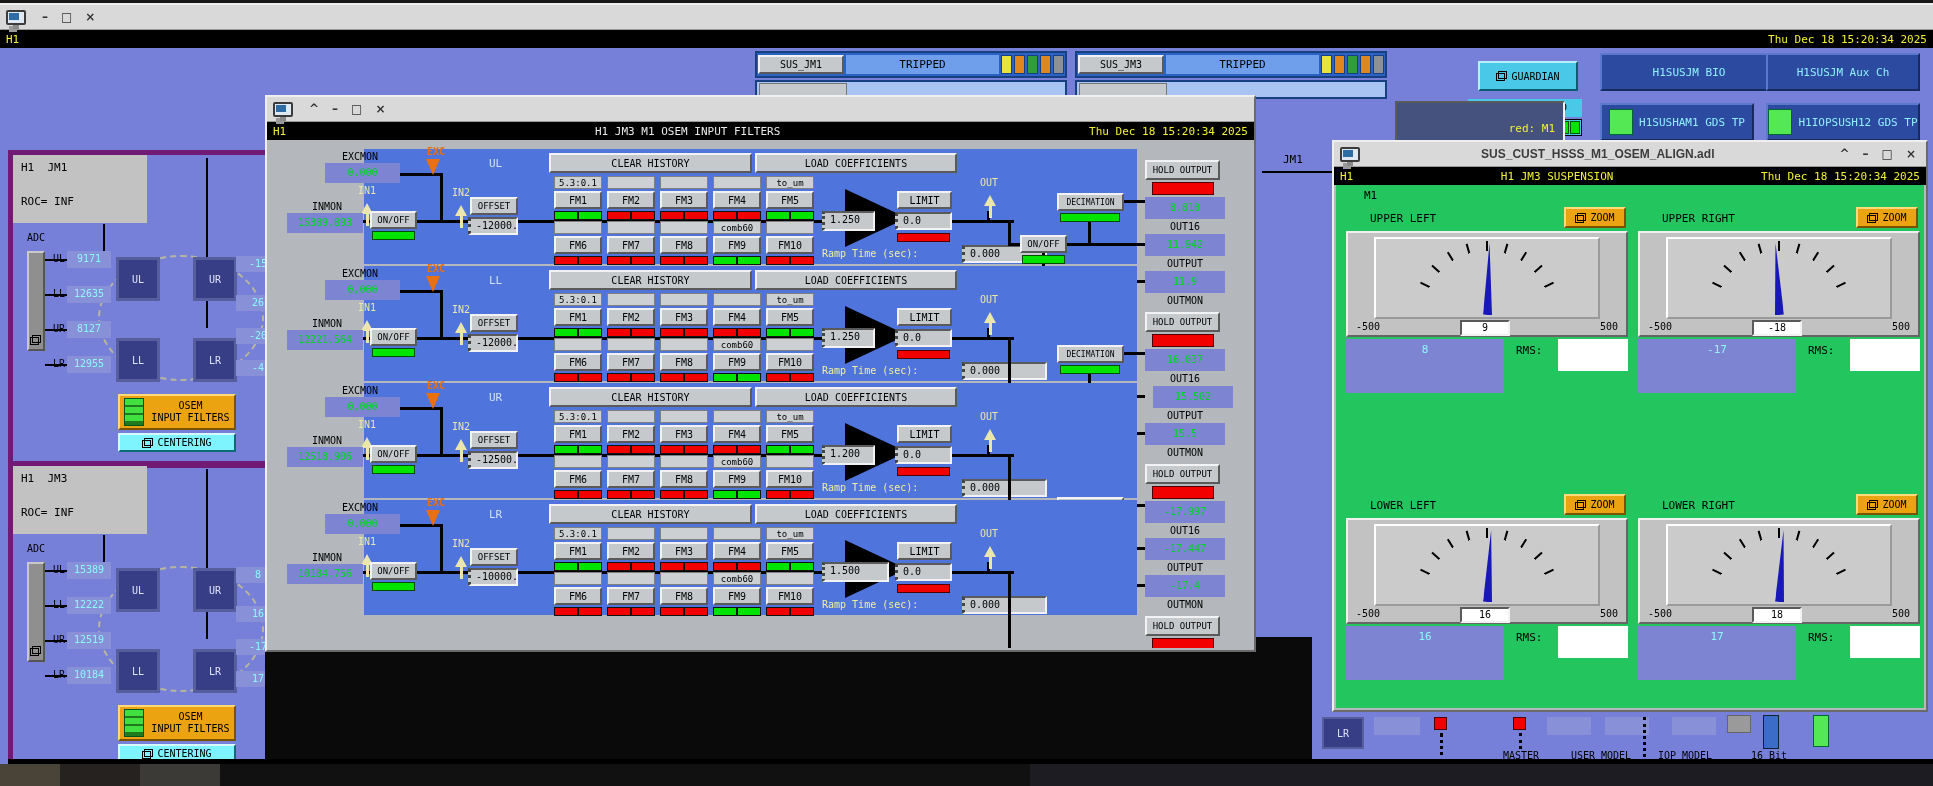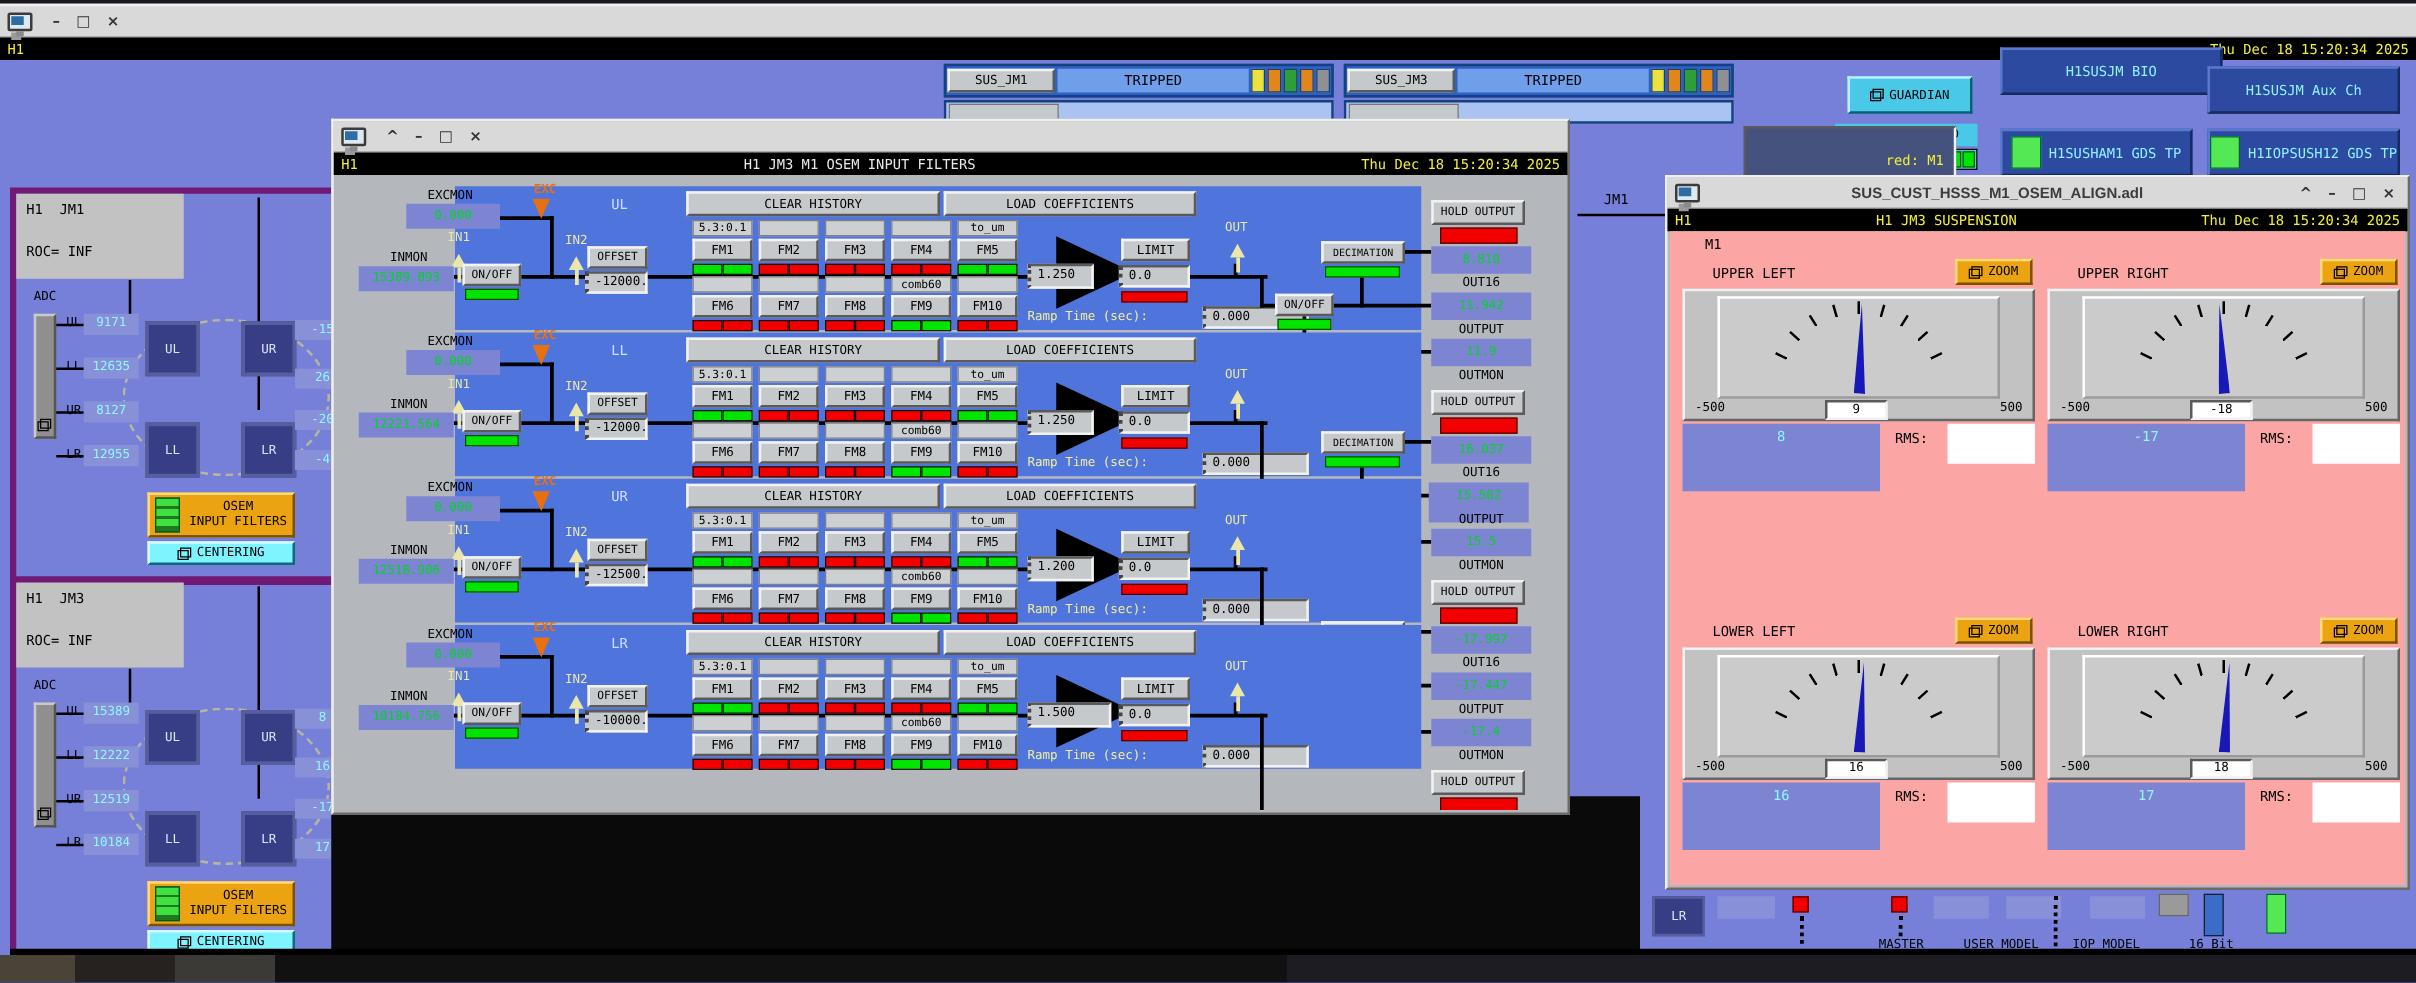--- a/index.html
+++ b/index.html
@@ -103,21 +103,21 @@
   .gaintri{position:absolute;left:571px;top:40px;width:0;height:0;border-top:29px solid transparent;
            border-bottom:29px solid transparent;border-left:62px solid #000}
   .rcol{position:absolute;left:746px;width:240px;height:170px}
   .bank:nth-of-type(1) .rcol{top:6px}.bank:nth-of-type(2) .rcol{top:41px}
   .bank:nth-of-type(3) .rcol{top:76px}.bank:nth-of-type(4) .rcol{top:111px}
   .bank:nth-of-type(1) .vconn{top:65px;height:26px}.bank:nth-of-type(2) .vconn{top:30px;height:61px}
   .bank:nth-of-type(3) .vconn{top:-5px;height:96px}.bank:nth-of-type(4) .vconn{top:-40px;height:131px}
   .rlab{position:absolute;left:125px;width:80px;text-align:center;font-size:10px}
   
   #alw{left:1332px;top:140px;width:596px;height:572px}
-  #alw .content{position:absolute;left:2px;right:2px;top:43px;bottom:2px;background:#fca5a5;overflow:hidden}
+  #alw .content{position:absolute;left:2px;right:2px;top:43px;bottom:2px;background:#22c55e;overflow:hidden}
   .gcell{position:absolute;width:282px;height:230px}
   .gcell:nth-of-type(1){left:10px;top:22px}.gcell:nth-of-type(2){left:302px;top:22px}
   .gcell:nth-of-type(3){left:10px;top:309px}.gcell:nth-of-type(4){left:302px;top:309px}
   .glab{position:absolute;left:24px;top:5px;font-size:11px}
   .gzoom{position:absolute;left:218px;top:0;width:62px;height:21px;background:#eca312;
          border:2px solid;border-color:#ffd97a #7a5200 #7a5200 #ffd97a;font-size:10px;display:flex;align-items:center;justify-content:center;box-sizing:border-box}
   .gpan{position:absolute;left:0;top:24px;width:282px;height:106px;background:#c2c2c2;
         border:2px solid;border-color:#f0f0f0 #666 #666 #f0f0f0;box-sizing:border-box}
   .gface{position:absolute;left:26px;top:4px;width:226px;height:82px;background:#cbcbcb;
          border:2px solid;border-color:#fff #9a9a9a #9a9a9a #fff;box-sizing:border-box;overflow:hidden}
@@ -201,21 +201,21 @@
       <i></i>
       <i></i>
       <i></i>
       <i></i>
       <i></i>
       <i></i>
       <i></i>
   </div>
   <div>
 
-      <div class="abs dkbtn btn auxb" style="left: 1600px; top: 35px; width: 178px; height: 38px;">H1SUSJM BIO</div>
+      <div class="abs dkbtn btn auxb" style="left: 1600px; top: 50px; width: 178px; height: 38px;">H1SUSJM BIO</div>
 
       <div class="abs dkbtn btn auxb" style="left: 1766px; top: 50px; width: 154px; height: 38px;">H1SUSJM Aux Ch</div>
     </div>
   <div>
 
       <div class="abs dkbtn btn gdsb" style="left: 1600px; top: 100px; width: 154px; height: 38px;">
         <span class="gsq"></span>
         <span>H1SUSHAM1 GDS TP</span>
       </div>
 
@@ -761,21 +761,21 @@
             <div class="wire" style="left:22px;top:91px;width:3px;height:36px"></div>
             <div class="wire" style="left:22px;top:125px;width:103px;height:3px"></div>
             <div class="abs btn r3" style="left:37px;top:38px;width:67px;height:18px;font-size:8px">DECIMATION</div>
             <div class="abs gi" style="left:40px;top:58px;width:60px;height:9px"></div>
             <div class="abs btn r3" style="left:0;top:80px;width:47px;height:18px;font-size:9px">ON/OFF</div>
             <div class="abs gi" style="left:2px;top:100px;width:43px;height:9px"></div>
             <div class="abs btn r3" style="left:125px;top:5px;width:75px;height:20px;font-size:9px">HOLD OUTPUT</div>
             <div class="abs ri" style="left:132px;top:27px;width:62px;height:13px"></div>
             <div class="abs vb" style="left:125px;top:42px;width:80px;height:22px;line-height:22px">16.037</div>
             <div class="rlab" style="top:66px">OUT16</div>
-            <div class="abs vb" style="left:123px;top:79px;width:80px;height:32px;line-height:22px">15.502</div>
+            <div class="abs vb" style="left:133px;top:79px;width:80px;height:22px;line-height:22px">15.502</div>
             <div class="rlab" style="top:103px">OUTPUT</div>
             <div class="abs vb" style="left:125px;top:116px;width:80px;height:22px;line-height:22px">15.5</div>
             <div class="rlab" style="top:140px">OUTMON</div>
           </div>
         </div>
 
         <div class="bank">
           <div class="bpanel"></div>
 
           <div class="wire" style="left:126px;top:24px;width:43px;height:3px"></div>

